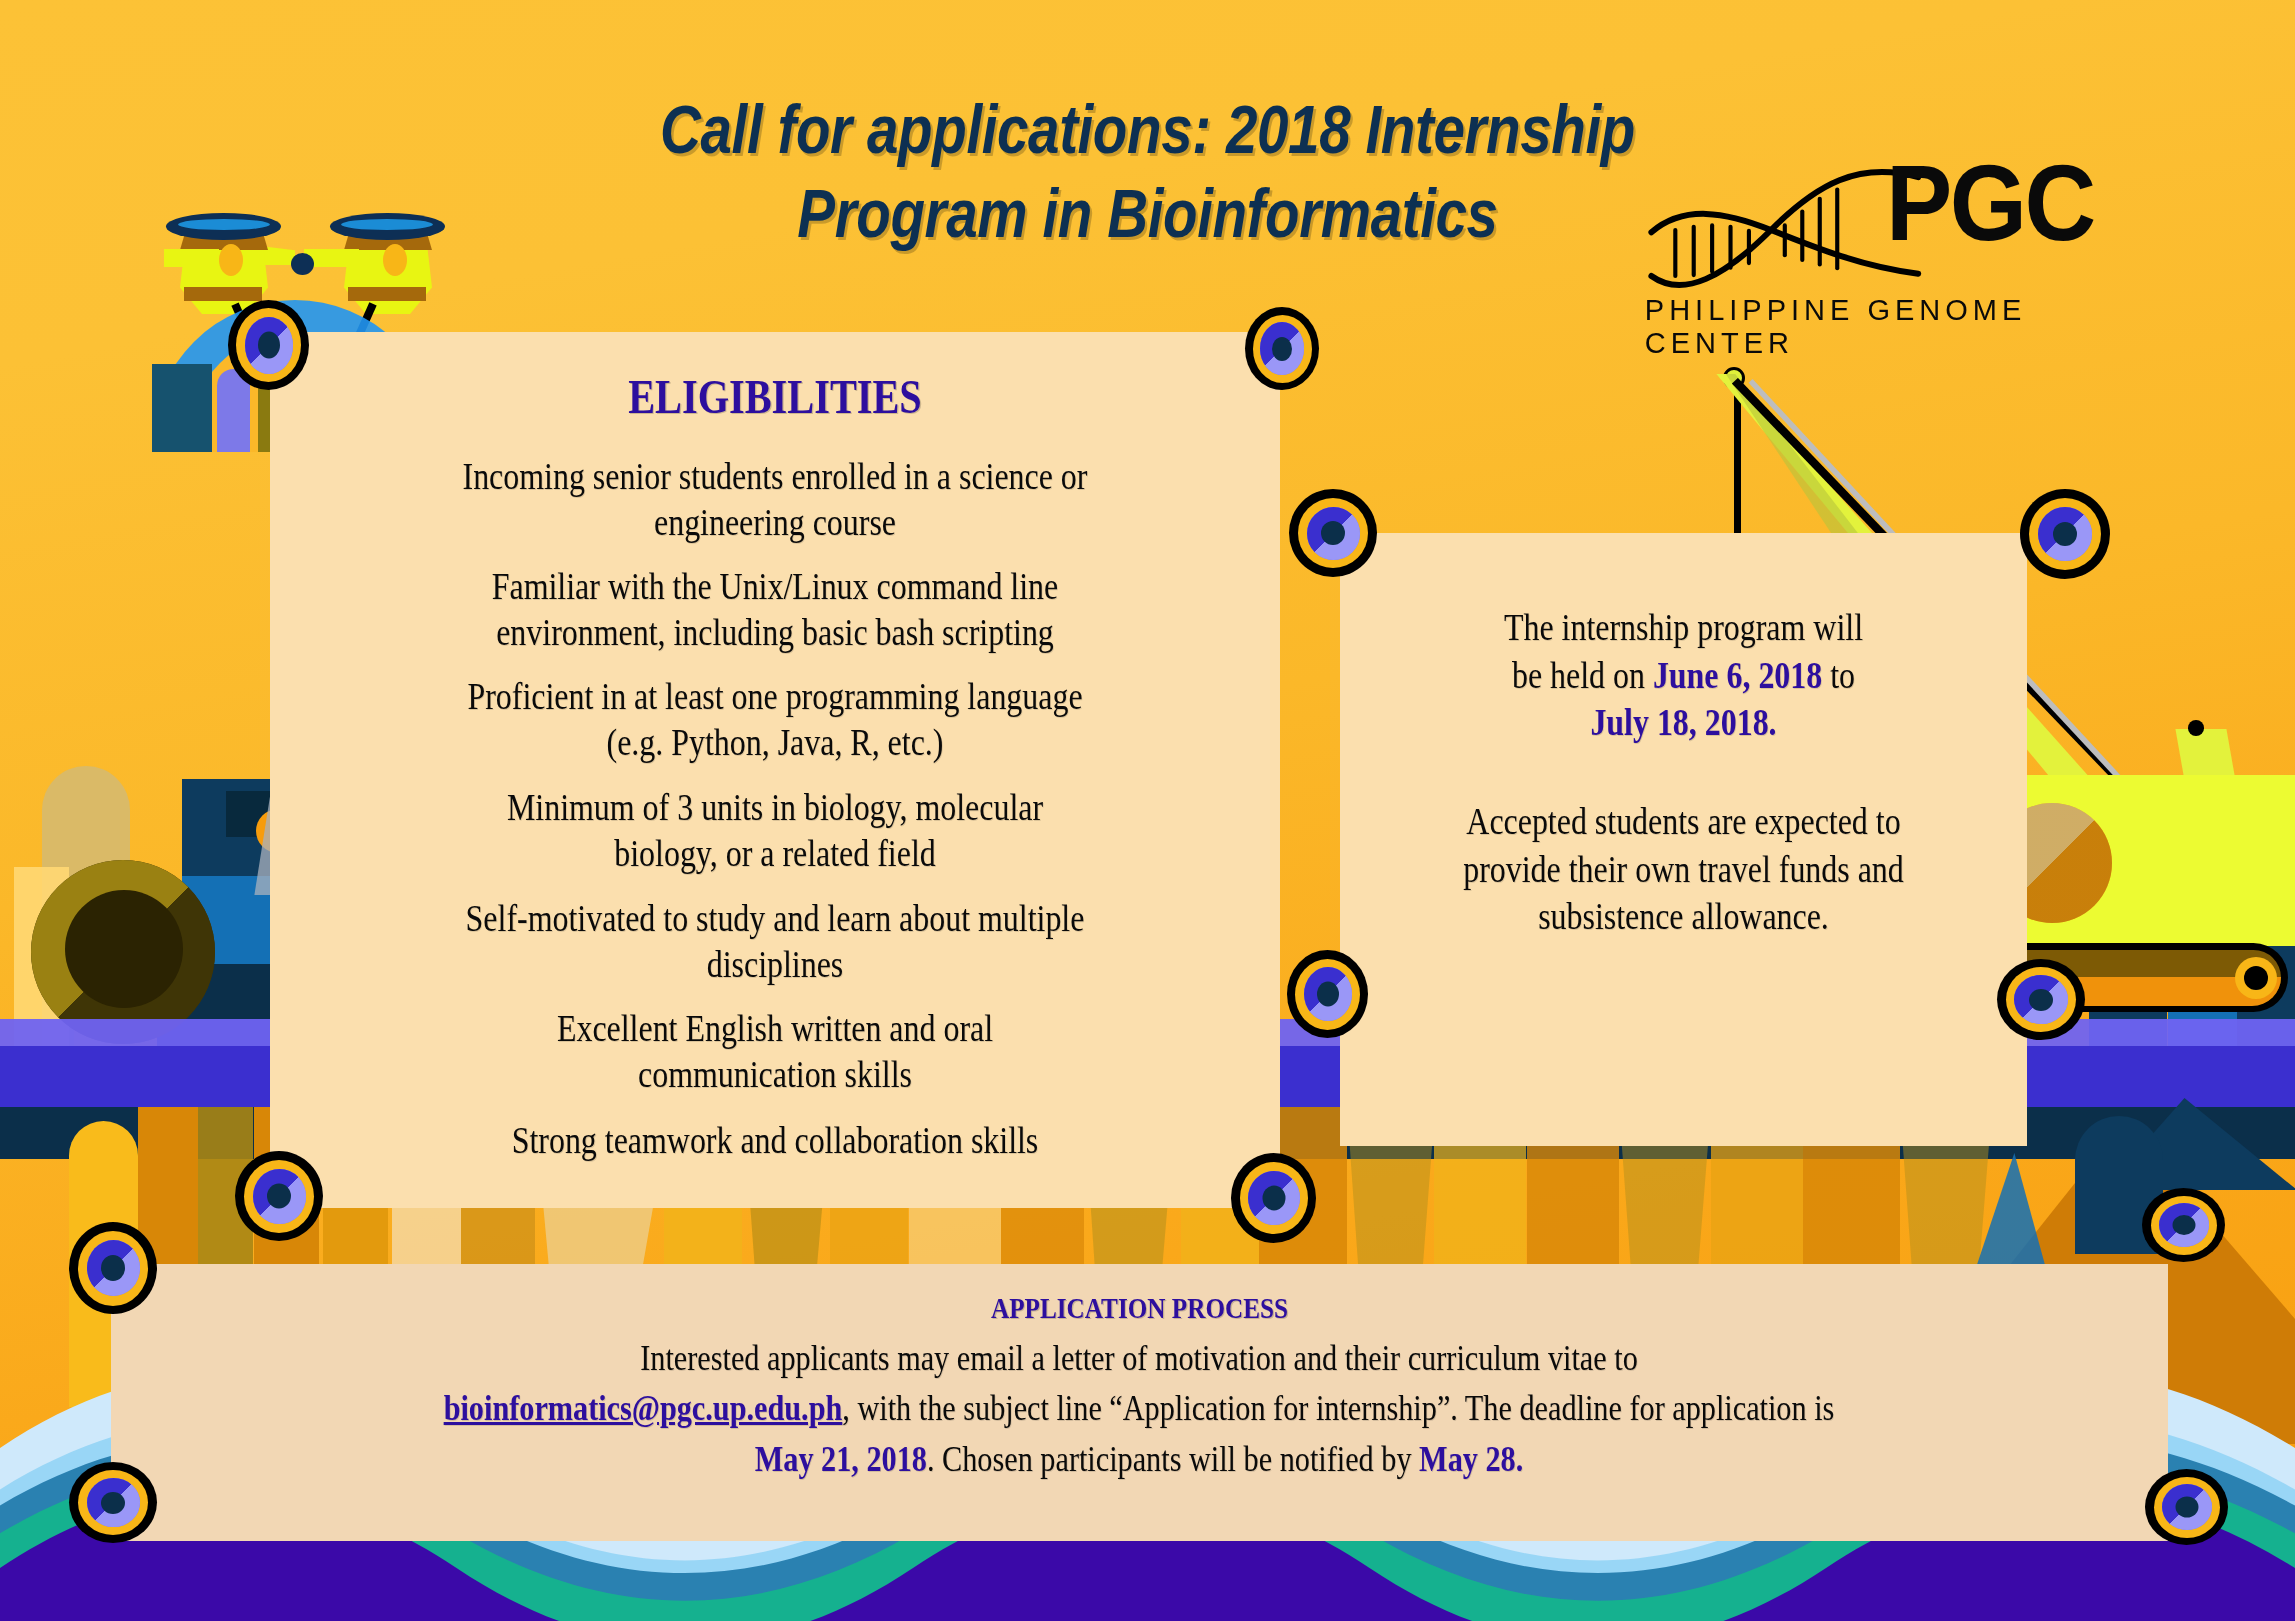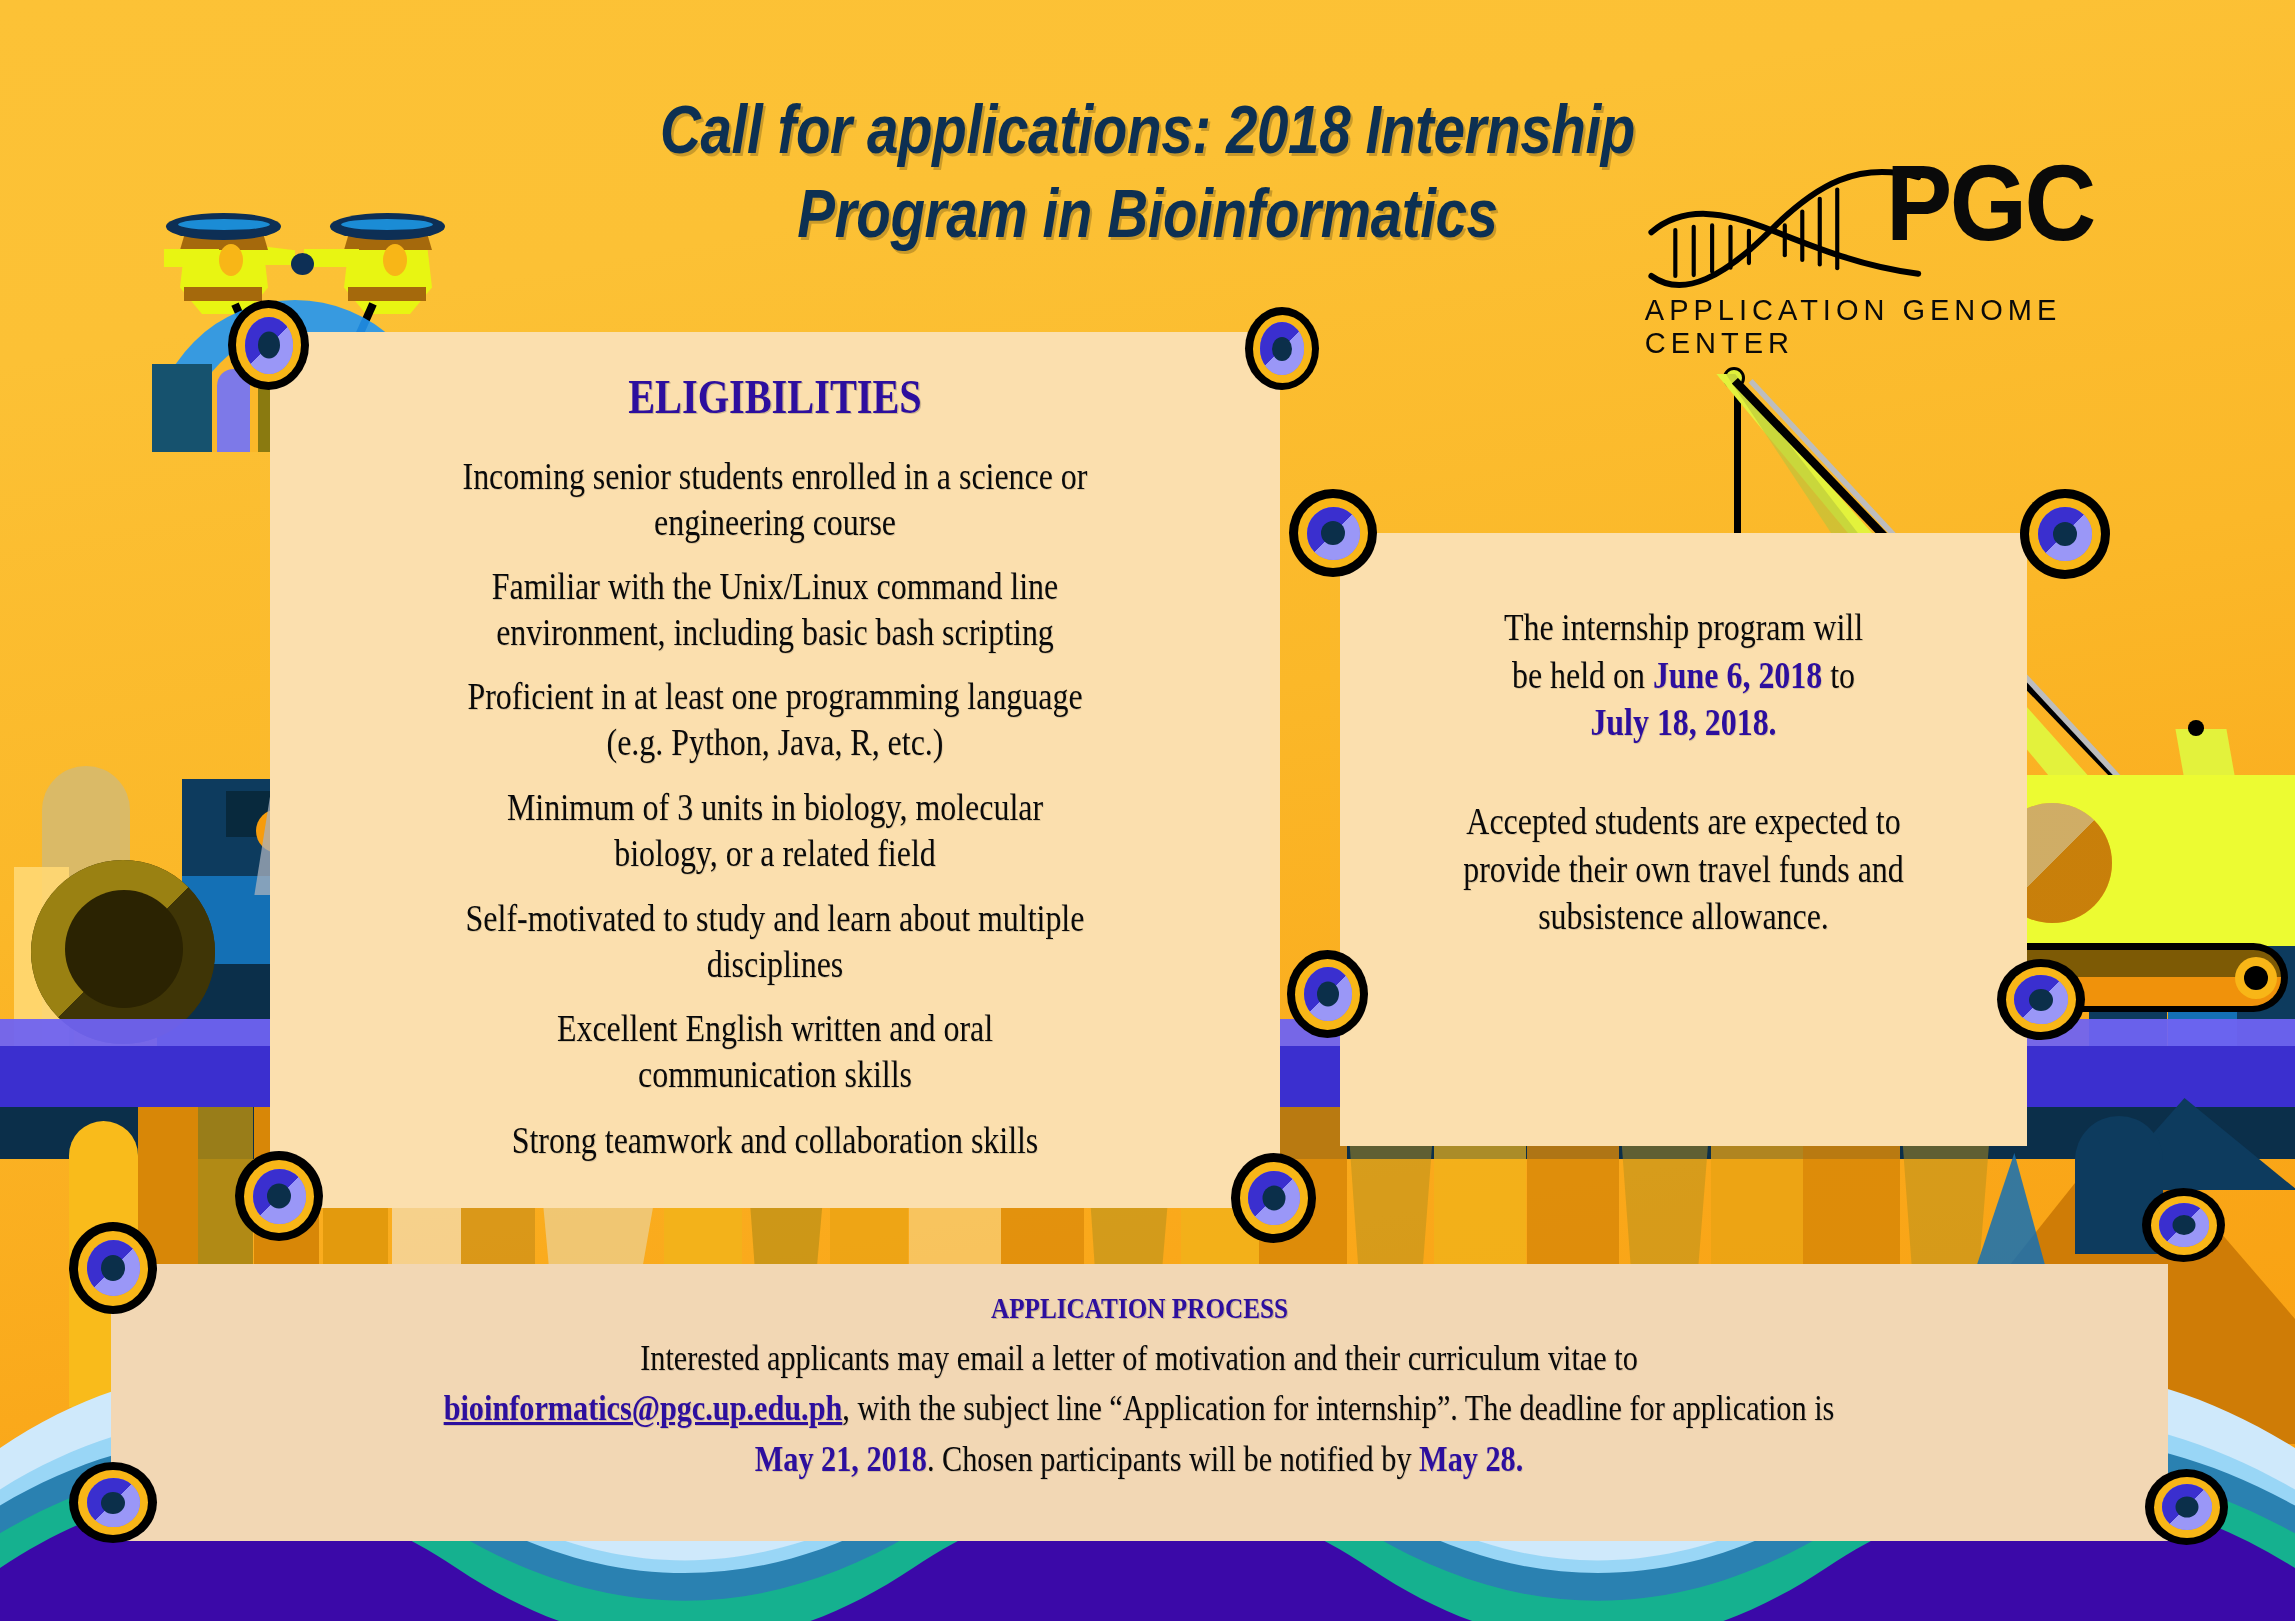--- a/index.html
+++ b/index.html
@@ -251,21 +251,21 @@
         <line x1="192" y1="143" x2="192" y2="232"></line>
         <line x1="232" y1="152" x2="232" y2="222"></line>
         <line x1="280" y1="150" x2="280" y2="150"></line>
         <line x1="310" y1="140" x2="310" y2="205"></line>
         <line x1="348" y1="110" x2="348" y2="215"></line>
         <line x1="386" y1="82" x2="386" y2="225"></line>
         <line x1="424" y1="62" x2="424" y2="233"></line>
       </g>
     </svg>
     <div class="pgc-text" style="position:absolute;left:244px;top:-9.2px;">PGC</div>
-    <div class="pgc-sub" style="position:absolute;left:2.8px;top:128px;">APPLICATION GENOME CENTER</div>
+    <div class="pgc-sub" style="position:absolute;left:2.8px;top:128px;">PHILIPPINE GENOME CENTER</div>
   </div>
 
   <div class="h2" style="position:absolute;left:270px;top:369px;width:1010px;text-align:center;font-size:48px;">ELIGIBILITIES</div>
 
   <div class="body-line" style="position:absolute;left:286px;top:454px;width:978px;font-size:38px;line-height:1.2;white-space:pre-line;">Incoming senior students enrolled in a science or
 engineering course</div>
   <div class="body-line" style="position:absolute;left:286px;top:564px;width:978px;font-size:38px;line-height:1.2;white-space:pre-line;">Familiar with the Unix/Linux command line
 environment, including basic bash scripting</div>
   <div class="body-line" style="position:absolute;left:286px;top:674px;width:978px;font-size:38px;line-height:1.2;white-space:pre-line;">Proficient in at least one programming language
 (e.g. Python, Java, R, etc.)</div>

